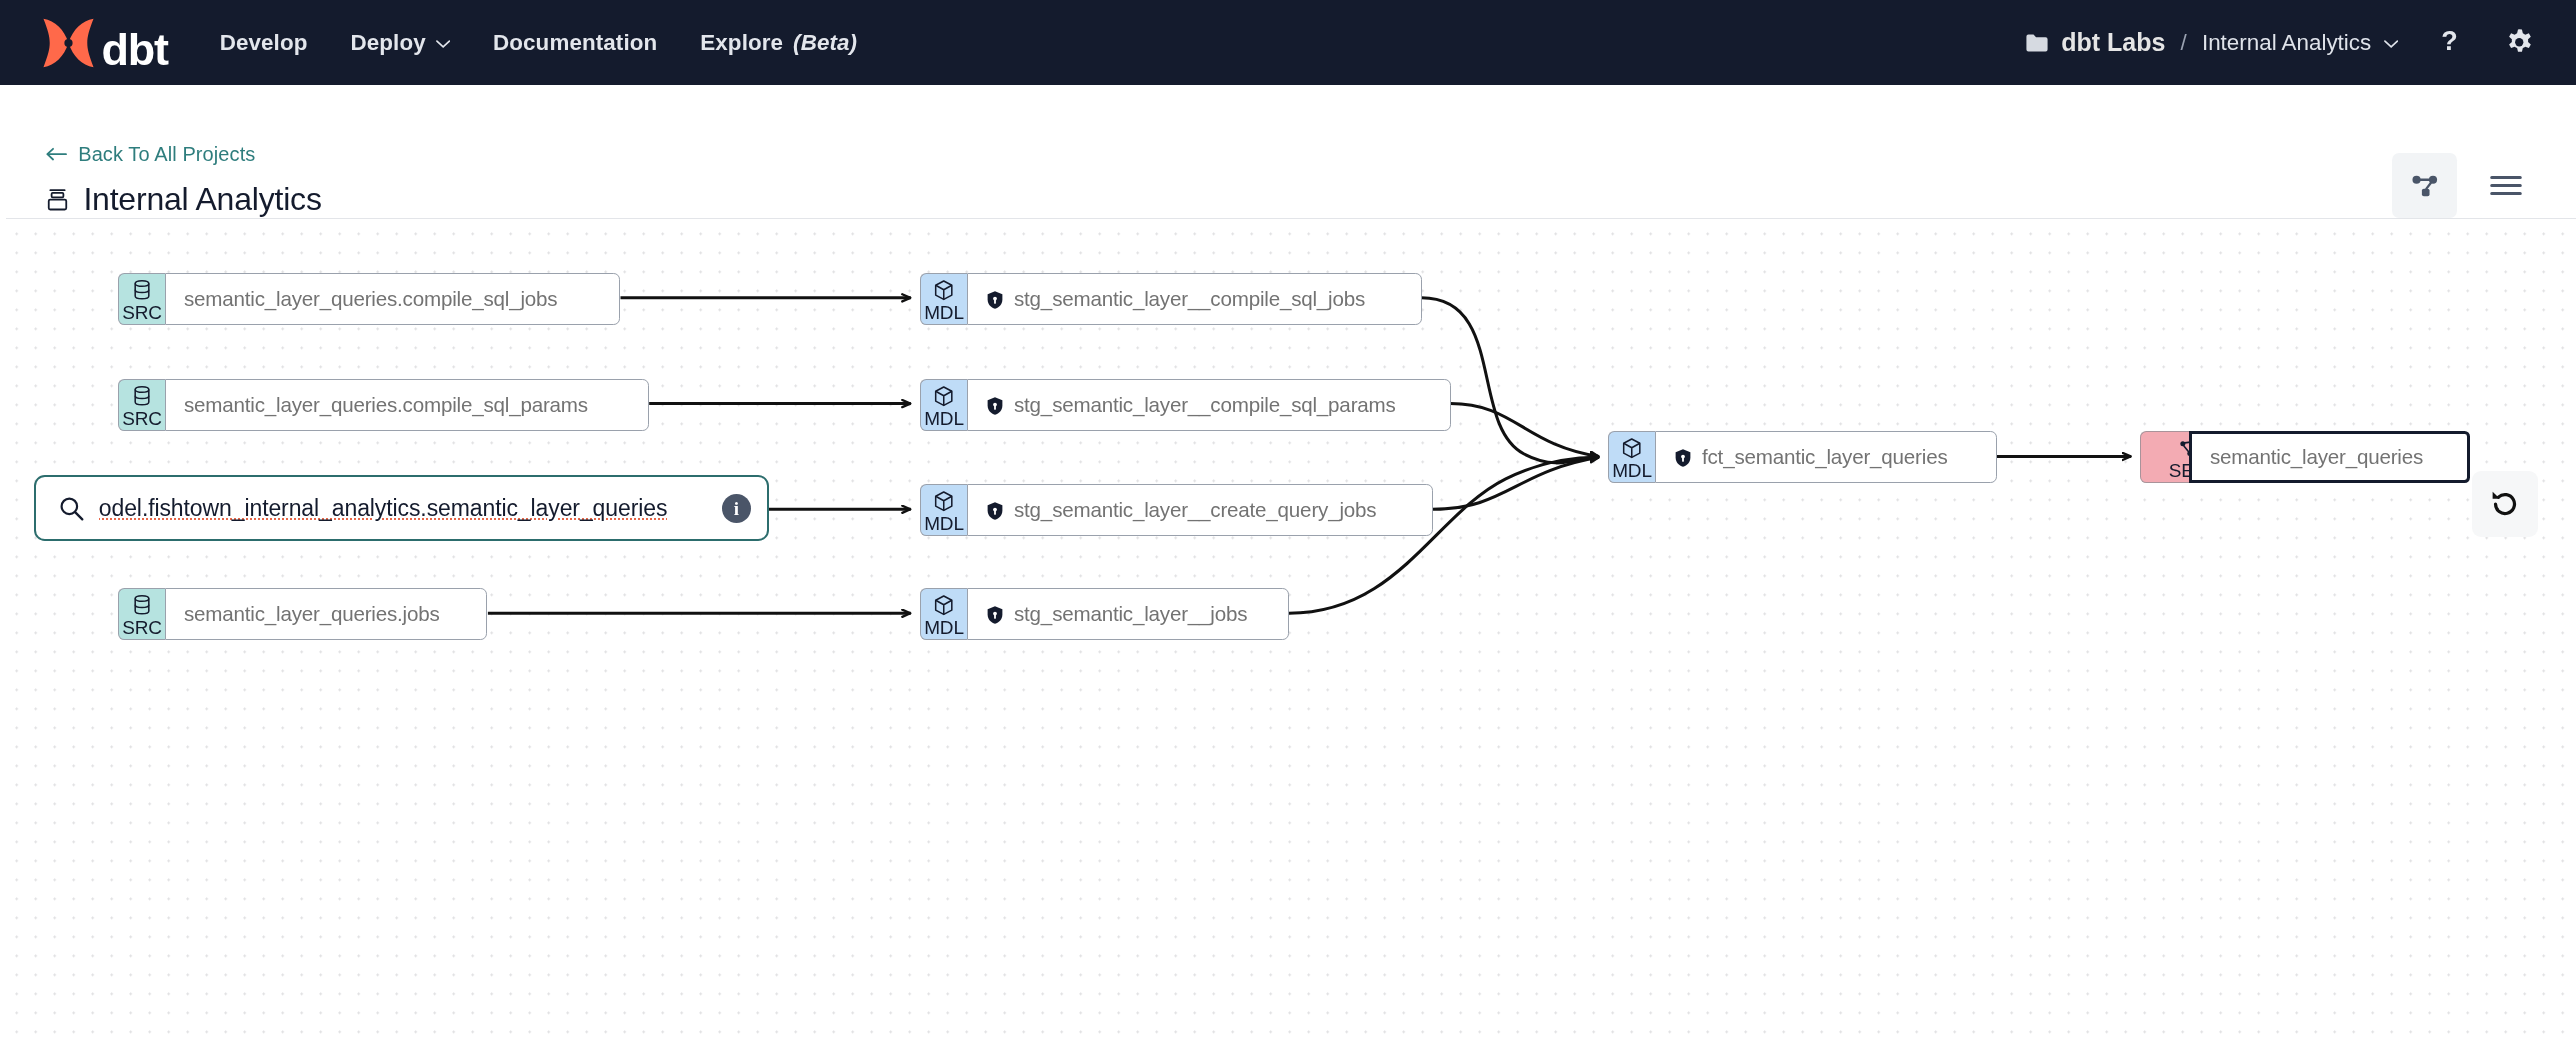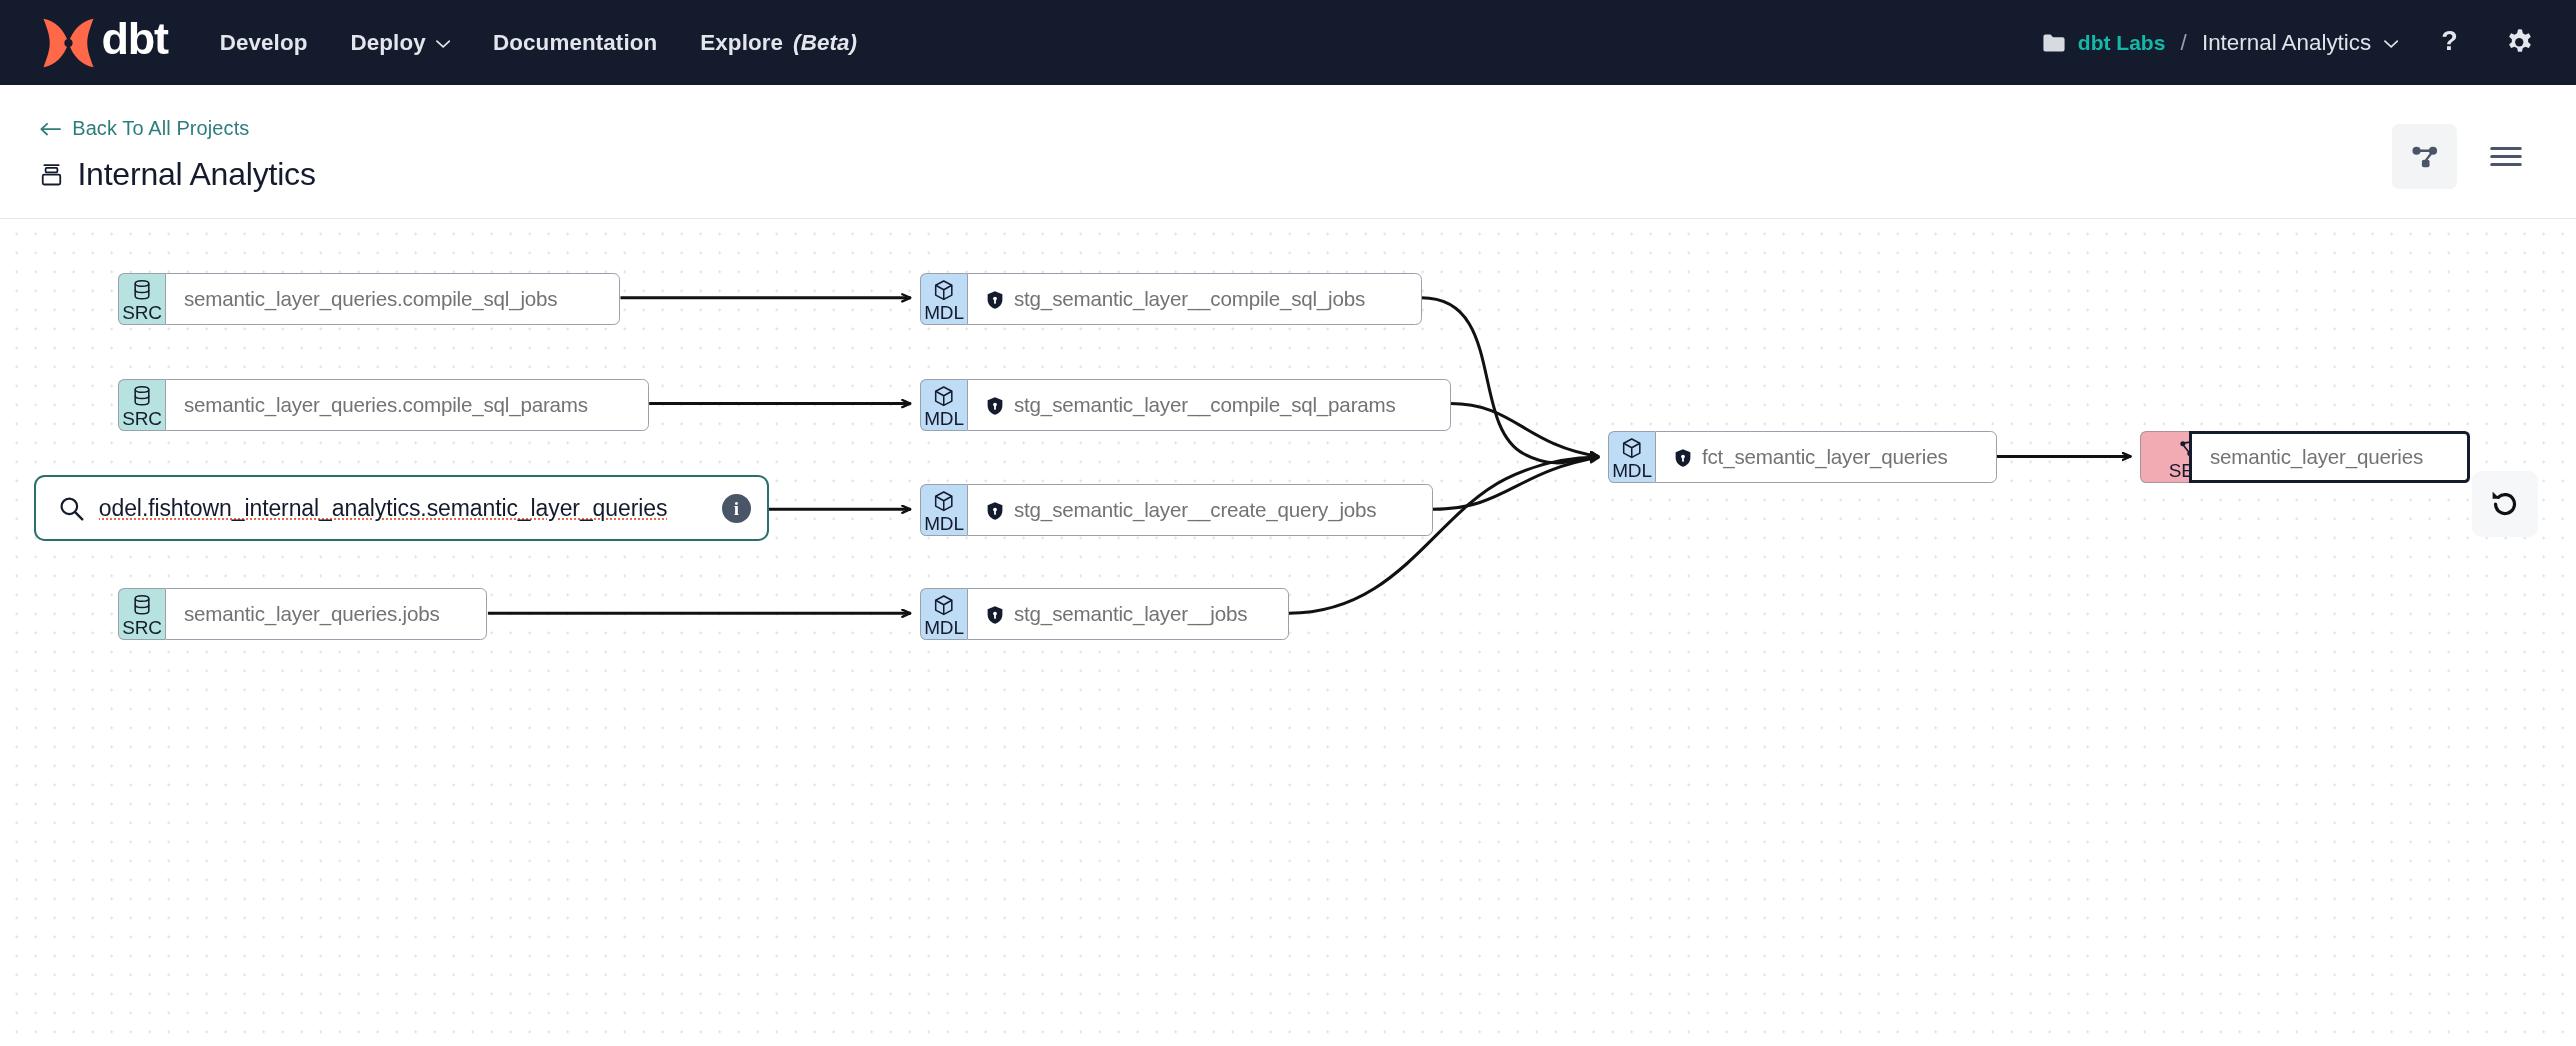--- a/index.html
+++ b/index.html
@@ -16,21 +16,21 @@
   
   .topnav {
     height: 85px;
     background: #141b2d;
     display: flex;
     align-items: center;
     padding: 0 38px 0 39px;
     position: relative;
     z-index: 30;
   }
-  .logo-wrap { display: flex; align-items: flex-start; margin-right: 52px; }
+  .logo-wrap { display: flex; align-items: flex-end; margin-right: 52px; }
   .logo-mark { width: 59px; height: 56px; display: block; }
   .logo-text {
     color: #ffffff;
     font-size: 45px;
     font-weight: 700;
     letter-spacing: -1.3px;
     line-height: 1;
     margin-left: 3.6px;
     position: relative;
     top: 1.8px;
@@ -60,22 +60,22 @@
   .nav-right {
     margin-left: auto;
     display: flex;
     align-items: center;
     gap: 0;
   }
   .org-crumb {
     display: flex;
     align-items: center;
     gap: 11.7px;
-    color: #14b8a6;
-    font-size: 21px;
+    color: #e5e5e5;
+    font-size: 25px;
     font-weight: 700;
     cursor: pointer;
     white-space: nowrap;
   }
   .crumb-sep {
     color: #9aa2b1;
     font-size: 22.4px;
     font-weight: 400;
     margin: 0 15.2px;
   }
@@ -98,23 +98,24 @@
     width: 38px; height: 38px;
   }
 
   
   .subheader {
     height: 134px;
     background: #ffffff;
     border-bottom: 0.9px solid #e3e5e9;
     padding: 7px 38px 0 39px;
     display: flex;
-    align-items: center;
+    align-items: flex-end;
     position: relative;
     z-index: 20;
+    margin-left: 6px;
   }
   .subheader-left { display: flex; flex-direction: column; gap: 7.2px; }
   .back-link {
     display: flex;
     align-items: center;
     gap: 10.8px;
     color: #2e7d7d;
     font-size: 20px;
     font-weight: 400;
     cursor: pointer;

